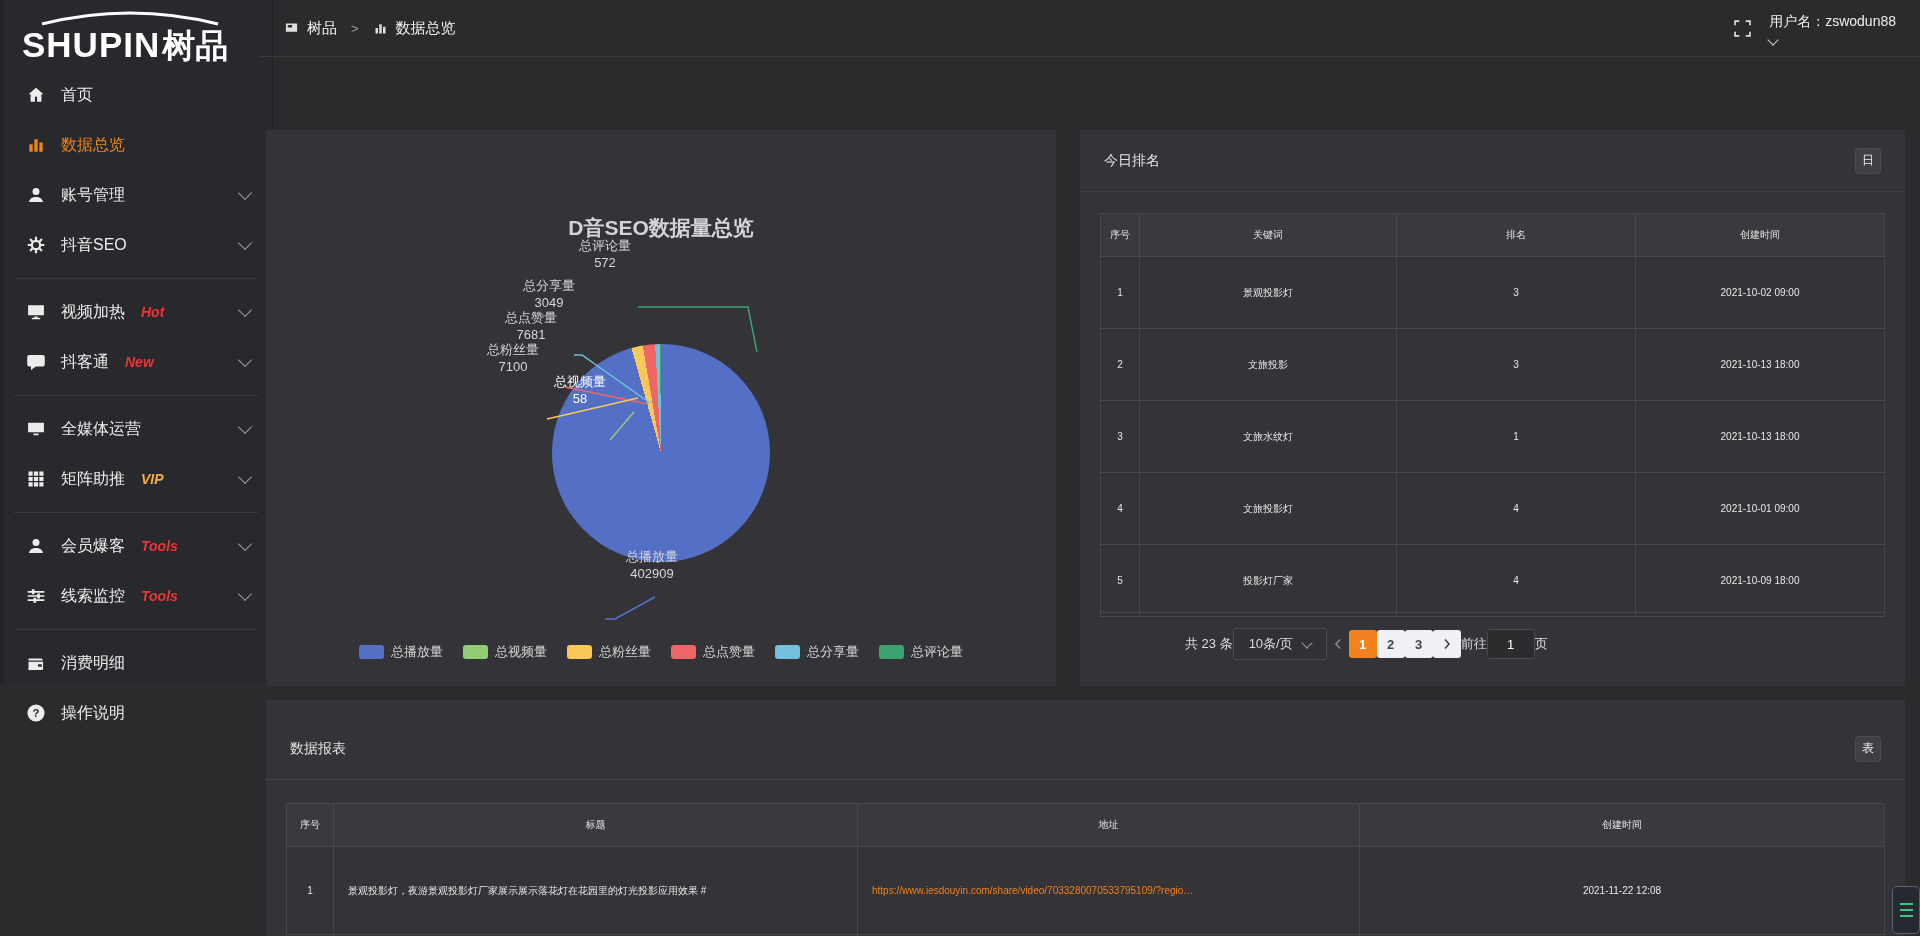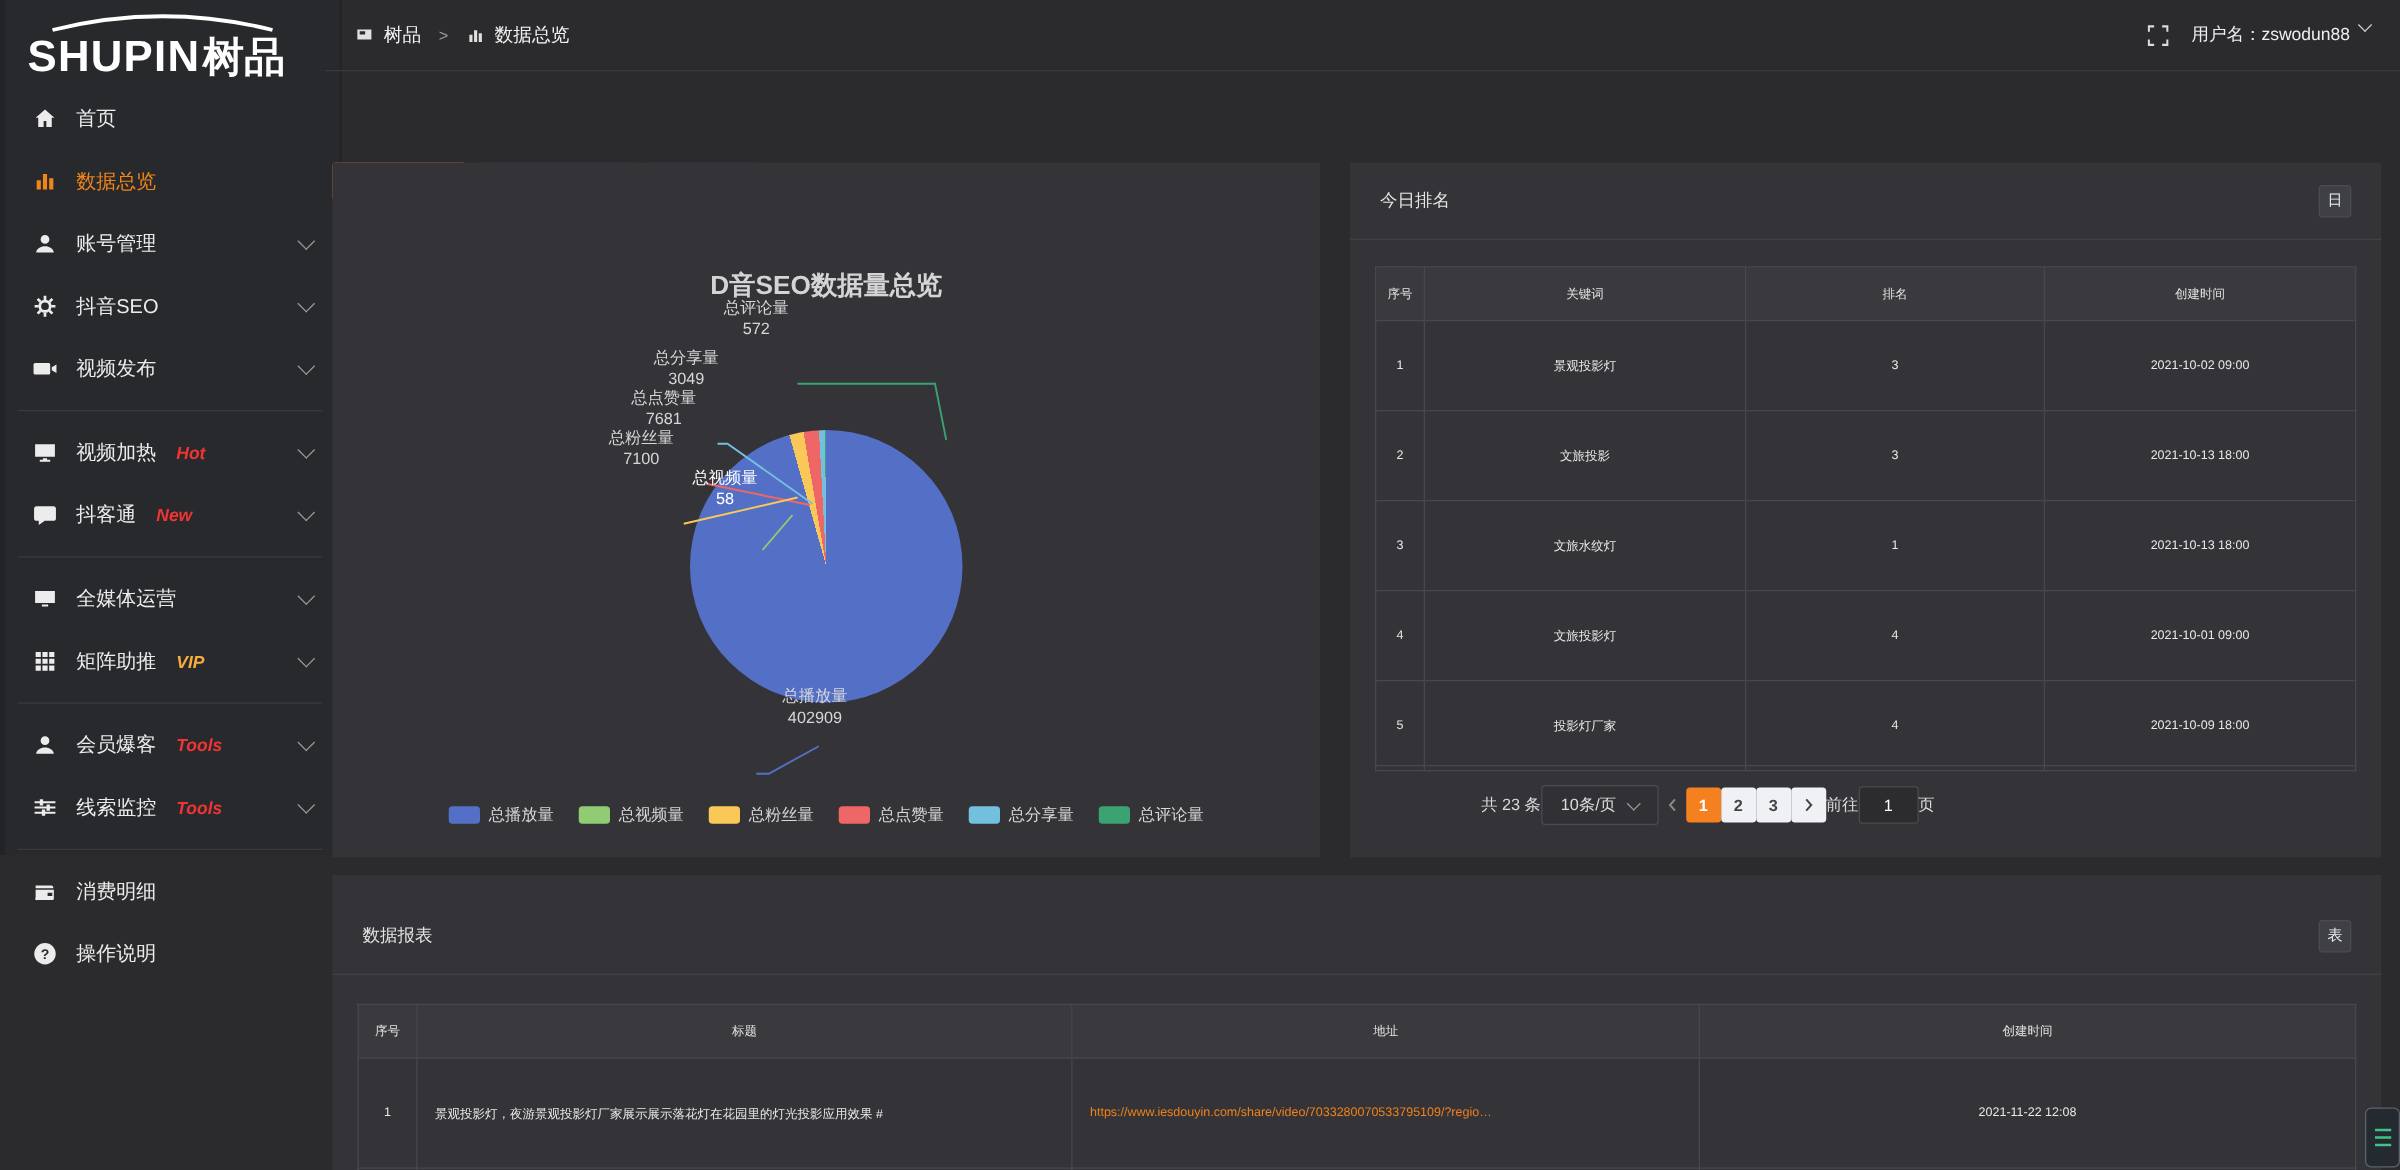--- a/index.html
+++ b/index.html
@@ -24,21 +24,21 @@
   .chev{width:9px;height:9px;border-right:1.5px solid #9a9a9a;border-bottom:1.5px solid #9a9a9a;
         transform:rotate(45deg);margin-left:auto;margin-top:-4px;}
   .nav-div{border-top:1px solid #3a3a3d;margin:8px 14px;height:0;}
 
   
   .topbar{position:absolute;left:260px;top:0;right:0;height:57px;border-bottom:1px solid #3a3a3d;
           display:flex;align-items:center;padding:0 24px;box-sizing:border-box;}
   .crumb{display:flex;align-items:center;gap:8px;font-size:15px;color:#f2f2f2;}
   .crumb .sep{color:#9b9b9b;margin:0 6px;font-size:13px;}
   .top-right{margin-left:auto;display:flex;align-items:center;gap:18px;}
-  .username{font-size:14px;color:#efefef;cursor:pointer;display:flex;align-items:flex-start;gap:8px;}
+  .username{font-size:14px;color:#efefef;cursor:pointer;display:flex;align-items:flex-start;gap:8px;flex-direction:column;}
   .chev-sm{width:7px;height:7px;border-right:1.4px solid #cfcfcf;border-bottom:1.4px solid #cfcfcf;
            transform:rotate(45deg);margin-top:-3px;}
 
   
   .tabs{position:absolute;left:266px;top:86px;display:flex;gap:12px;margin-top:44px;}
   .tab{height:30px;padding:0 16px;border-radius:2px;font-size:13px;font-weight:bold;color:#e6e6e6;
        background:#39393d;display:flex;align-items:center;cursor:pointer;border:none;}
   .tab.active{background:#f5801f;color:#fff;}
 
   
@@ -156,29 +156,20 @@
         <span class="nicon">
           <svg viewBox="0 0 24 24" width="20" height="20" fill="none" stroke="currentColor" stroke-width="2.6">
               <circle cx="12" cy="12" r="5"></circle>
               <path d="M12 2v4M12 18v4M2 12h4M18 12h4M4.9 4.9l2.8 2.8M16.3 16.3l2.8 2.8M19.1 4.9l-2.8 2.8M7.7 16.3l-2.8 2.8"></path>
             </svg>
         </span>
         <span class="nlabel">抖音SEO</span>
         <span class="chev"></span>
       </div>
 
-      <div class="nav-item">
-        <span class="nicon">
-          <svg viewBox="0 0 24 24" width="20" height="20" fill="currentColor">
-              <path d="M2.5 6.5h13A1.5 1.5 0 0 1 17 8v8a1.5 1.5 0 0 1-1.5 1.5h-13A1.5 1.5 0 0 1 1 16V8a1.5 1.5 0 0 1 1.5-1.5zM18.5 10.5 23 8v8l-4.5-2.5z"></path>
-            </svg>
-        </span>
-        <span class="nlabel">视频发布</span>
-        <span class="chev"></span>
-      </div>
 
       <div class="nav-div"></div>
 
       <div class="nav-item">
         <span class="nicon">
           <svg viewBox="0 0 24 24" width="20" height="20" fill="currentColor">
               <path d="M2.5 4h19v12h-19zM10 17.5h4V19h3v1.8H7V19h3z"></path>
             </svg>
         </span>
         <span class="nlabel">视频加热</span>

